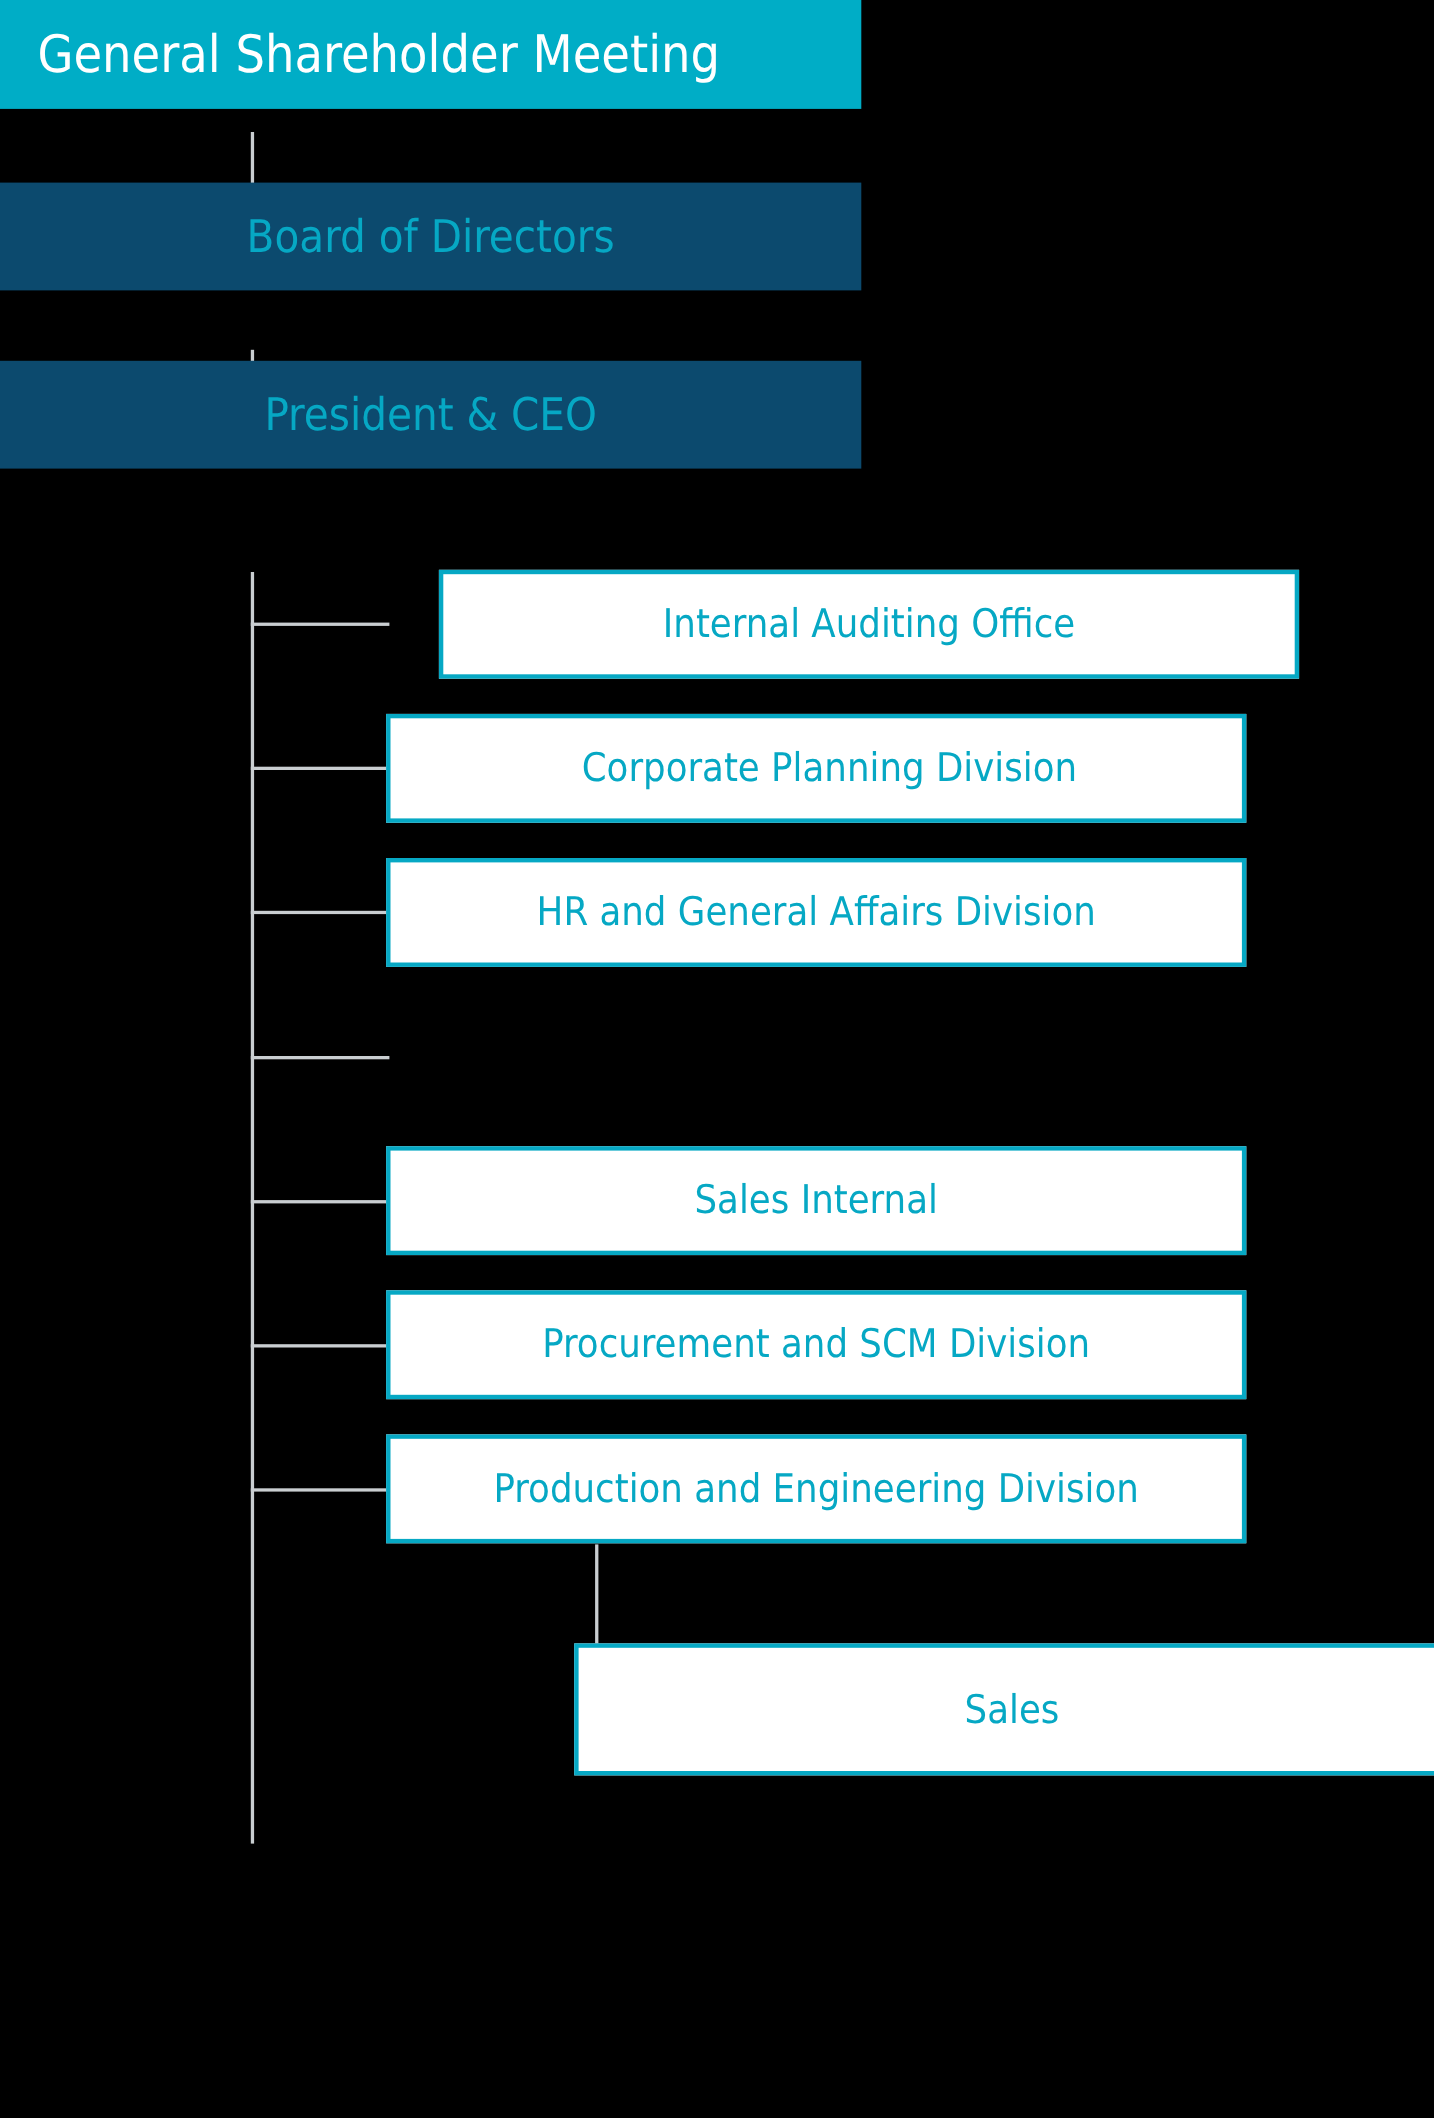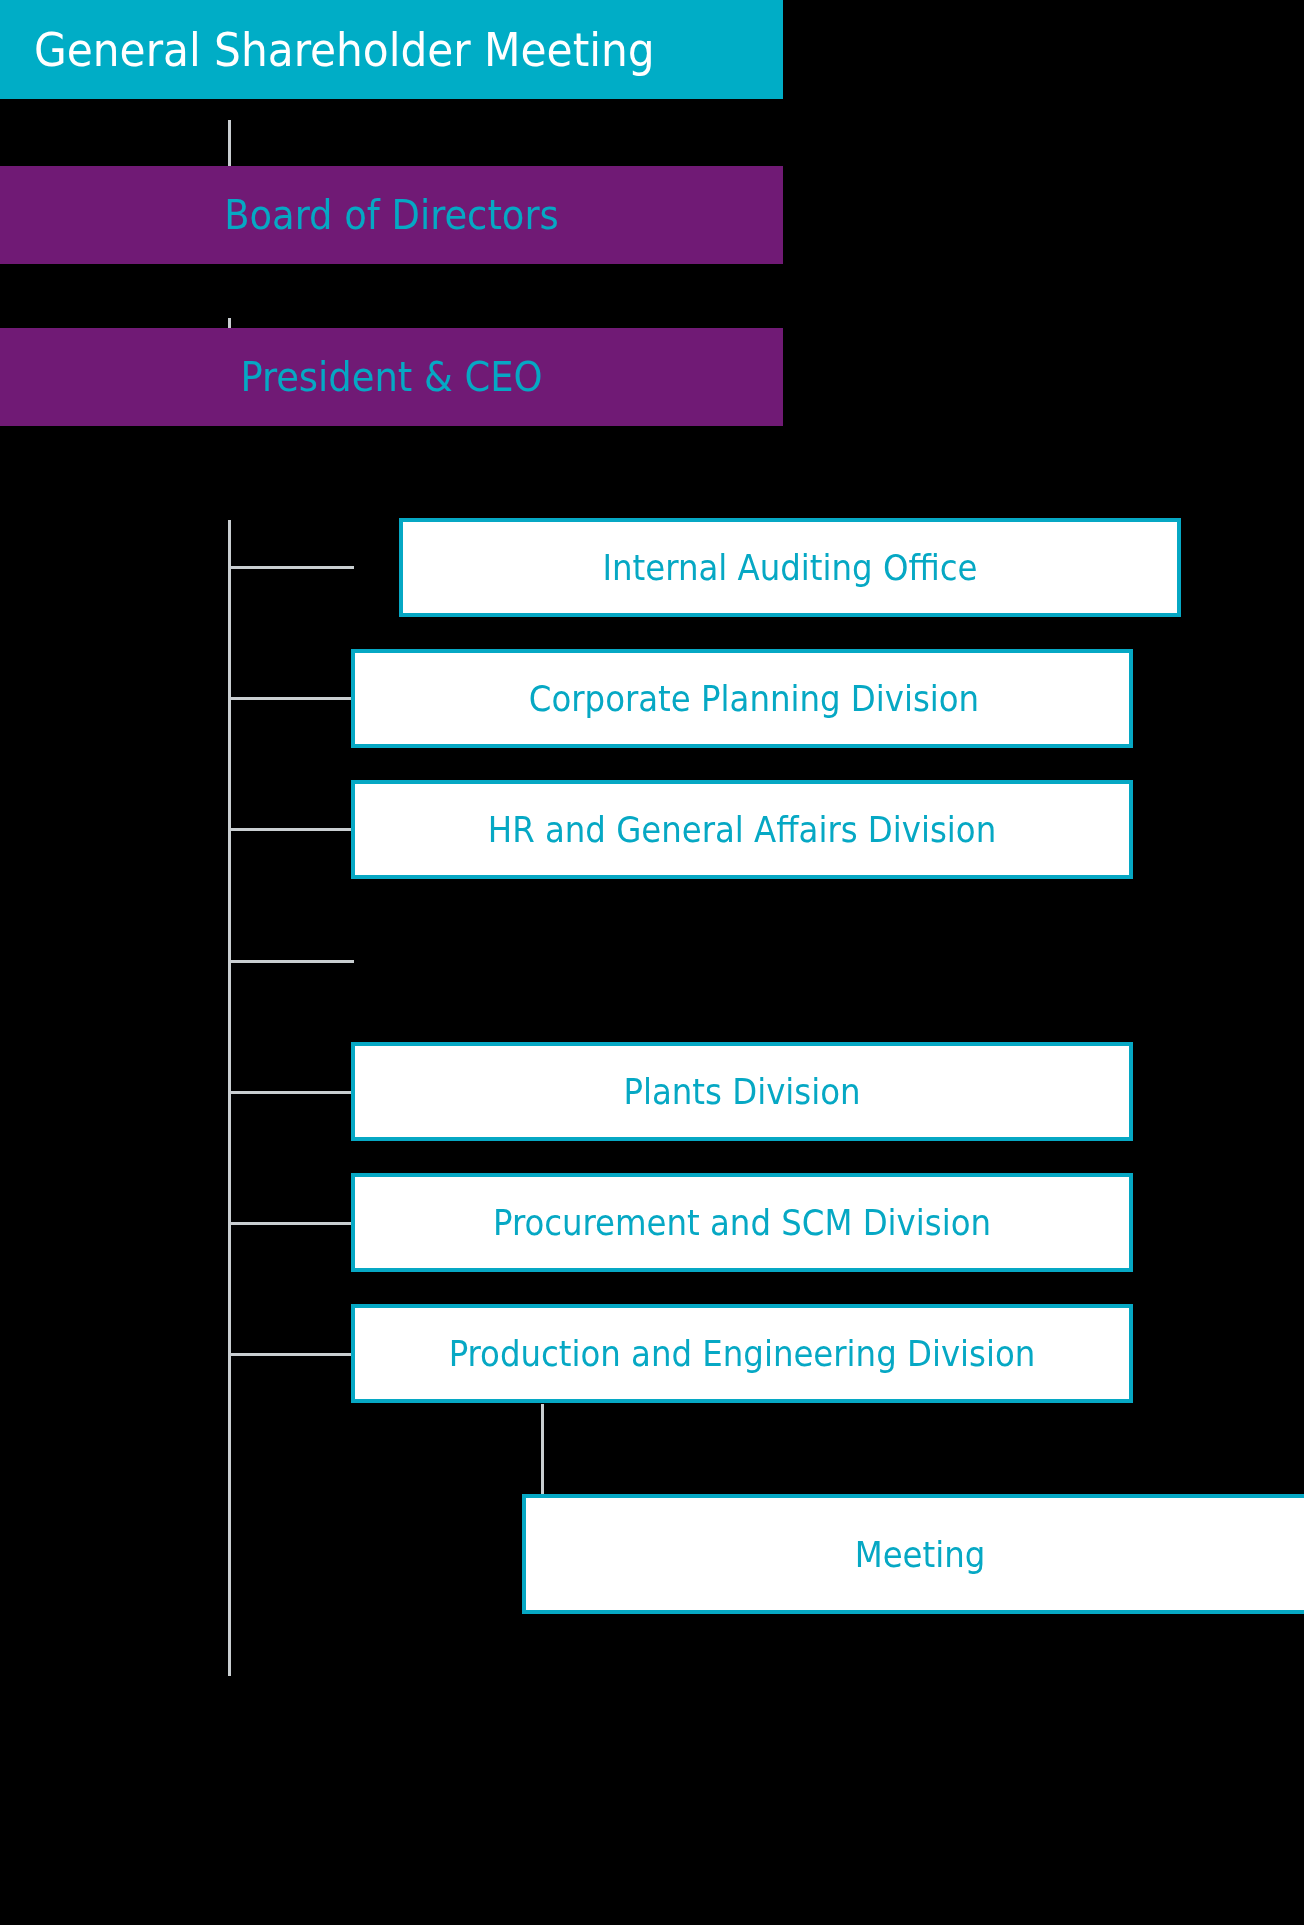--- a/index.html
+++ b/index.html
@@ -43,21 +43,21 @@
     background: #00adc6;
     color: #ffffff;
     justify-content: flex-start;
     padding-left: 34px;
     font-size: 47px;
     font-weight: 400;
     letter-spacing: 0px;
   }
 
   .banner-secondary {
-    background: #701a75;
+    background: #0c4a6e;
     color: #06a8c4;
     justify-content: center;
     font-size: 41px;
     font-weight: 400;
   }
 
   
   .unit-box {
     position: absolute;
     left: 351px;
@@ -133,28 +133,28 @@
   <div class="unit-box" style="top:649px; height:99px;padding-left:24px;">
     <span class="unit-label">Corporate Planning Division</span>
   </div>
 
   <div class="unit-box" style="top:780px; height:99px;">
     <span class="unit-label">HR and General Affairs Division</span>
   </div>
 
 
   <div class="unit-box" style="top:1042px; height:99px;">
-    <span class="unit-label">Plants Division</span>
+    <span class="unit-label">Sales Internal</span>
   </div>
 
   <div class="unit-box" style="top:1173px; height:99px;">
     <span class="unit-label">Procurement and SCM Division</span>
   </div>
 
   <div class="unit-box" style="top:1304px; height:99px;">
     <span class="unit-label">Production and Engineering Division</span>
   </div>
 
   <div class="plants-box" style="top:1494px; height:120px;">
-    <span class="plants-label">Meeting</span>
+    <span class="plants-label">Sales</span>
   </div>
 
 </div>
 
 </body></html>

